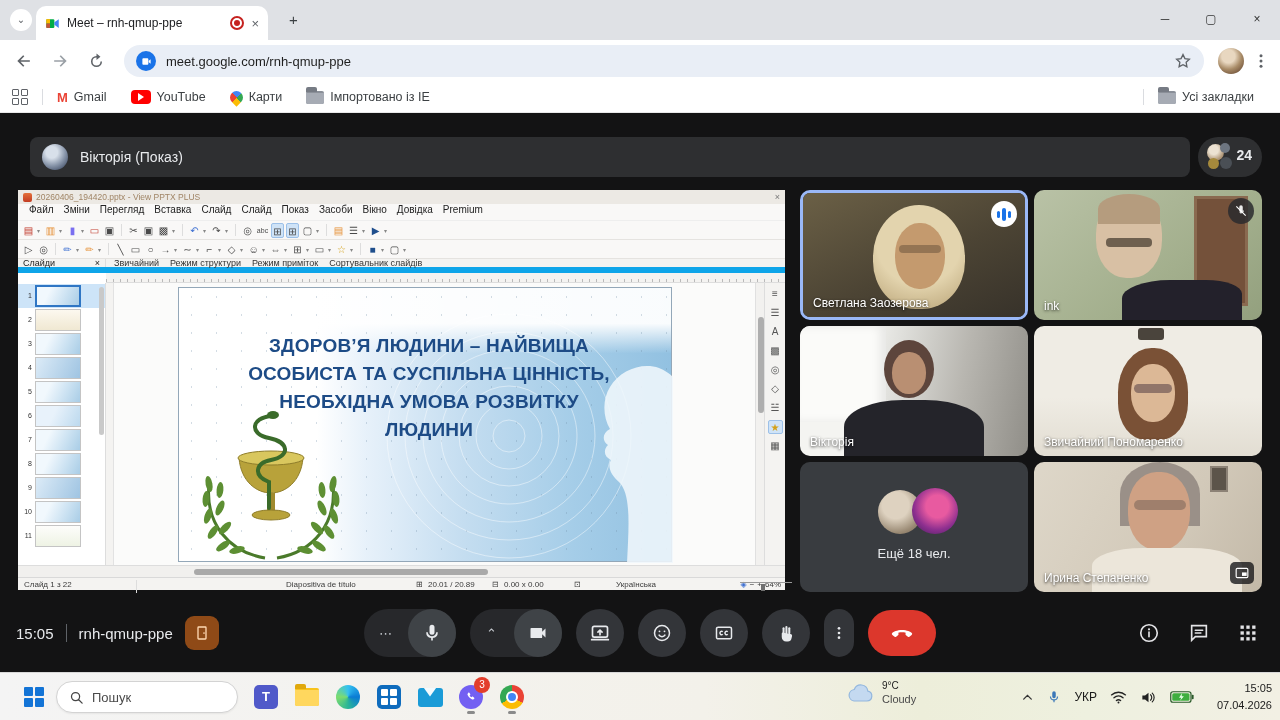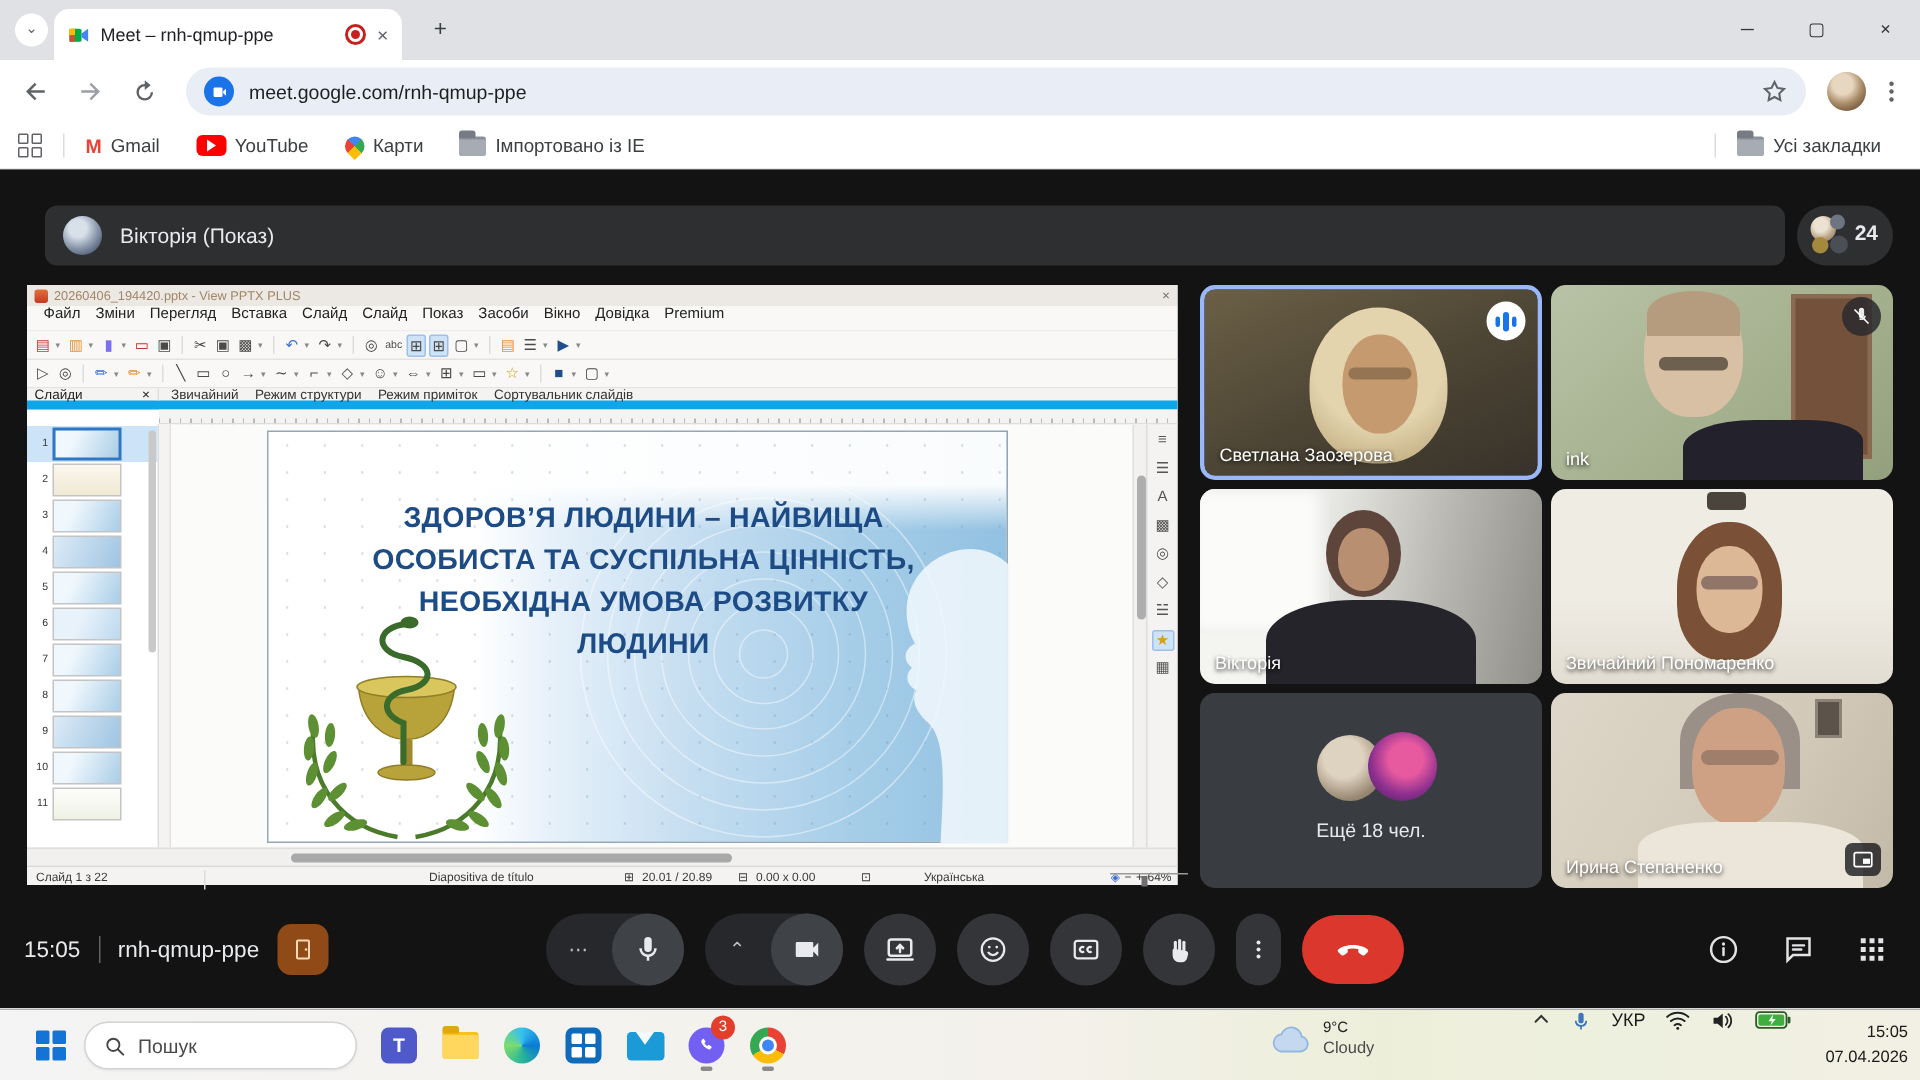--- a/index.html
+++ b/index.html
@@ -155,21 +155,21 @@
 #tsearch{position:absolute;left:56px;top:8px;width:182px;height:32px;background:#fff;border:1px solid #d3d3d3;border-radius:16px;display:flex;align-items:center;gap:8px;padding:0 12px;box-shadow:0 1px 2px rgba(0,0,0,.06)}
 #tsearch .ph{font-size:13px;color:#4a4a4a}
 #tbicons{position:absolute;left:252px;top:9px;display:flex;gap:13px}
 .tbi{position:relative;width:28px;height:30px;display:flex;align-items:center;justify-content:center}
 .runbar{position:absolute;bottom:-2px;left:10px;width:8px;height:3px;border-radius:2px;background:#8a8a8a}
 .nbadge{position:absolute;right:-5px;top:-5px;min-width:16px;height:16px;border-radius:8px;background:#e33e2b;color:#fff;font-size:10px;line-height:16px;text-align:center;padding:0 3px}
 #weather{position:absolute;left:846px;top:6px;display:flex;align-items:center;gap:8px}
 #weather .col{display:flex;flex-direction:column;line-height:1.3}
 #weather .t{font-size:10px;color:#222}
 #weather .c{font-size:11px;color:#4a4a4a}
-#tray{position:absolute;right:86px;top:0;height:48px;display:flex;align-items:flex-start;gap:13px}
+#tray{position:absolute;right:86px;top:0;height:48px;display:flex;align-items:center;gap:13px}
 #tray .lang{font-size:12px;color:#1b1b1b}
 #clock{position:absolute;right:8px;top:7px;text-align:right;font-size:11px;color:#1b1b1b;line-height:1.5}
 
 .folder{width:24px;height:18px;background:#f8c21b;border-radius:2px;position:relative}
 .folder::before{content:"";position:absolute;left:0;top:-4px;width:11px;height:5px;background:#e0a80c;border-radius:2px 2px 0 0}
 .folder::after{content:"";position:absolute;left:0;top:2px;right:0;bottom:0;background:#ffd75e;border-radius:0 0 2px 2px}
 .folder.gray{background:#8a8f98}.folder.gray::before{background:#767b84}.folder.gray::after{background:#a6abb4}
 .edge{width:24px;height:24px;border-radius:50%;background:conic-gradient(#35c1f1,#0a7bd4,#2bb597,#7ddc6e,#35c1f1)}
 .store{width:24px;height:24px;border-radius:5px;background:#0f6cbd;display:flex;align-items:center;justify-content:center}
 .store i{display:grid;grid-template-columns:7px 7px;grid-gap:2px}

